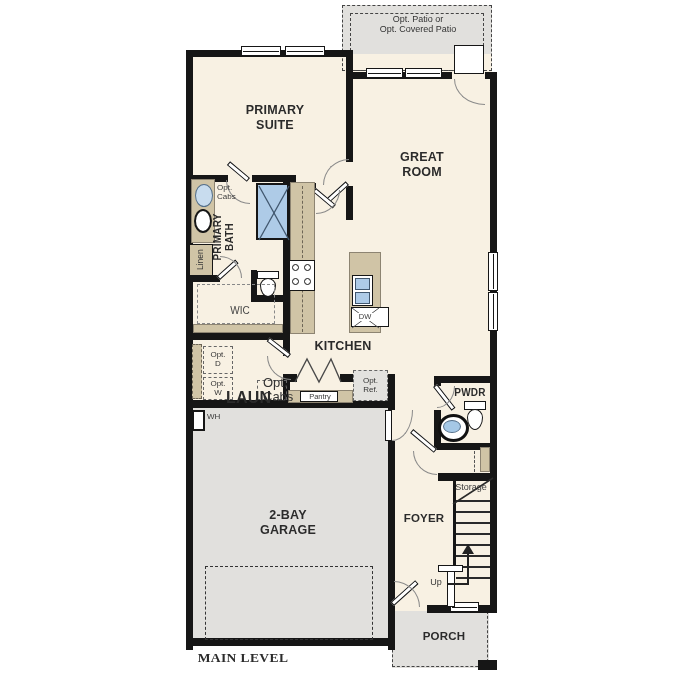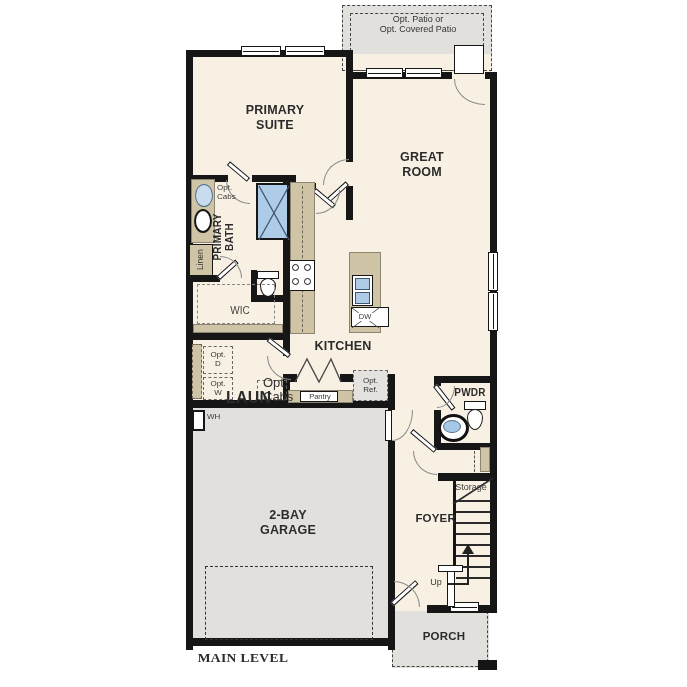--- a/index.html
+++ b/index.html
@@ -222,21 +222,21 @@
   </div>
   <div class="lbl" style="left:237px;top:103px;width:76px;font-size:12.5px;">PRIMARY SUITE</div>
   <div class="lbl" style="left:389px;top:150px;width:66px;font-size:12.5px;">GREAT ROOM</div>
   <div class="lbl" style="left:187px;top:225px;width:74px;height:24px;font-size:10px;transform:rotate(-90deg);">PRIMARY BATH</div>
   <div class="sm" style="left:183px;top:255px;width:36px;font-size:8.5px;transform:rotate(-90deg);">Linen</div>
   <div class="sm" style="left:215px;top:305px;width:50px;font-size:10px;color:#444;">WIC</div>
   <div class="lbl" style="left:303px;top:339px;width:80px;font-size:12.5px;">KITCHEN</div>
   <div class="lbl" style="left:226px;top:360px;width:44px;font-size:16px;margin-top:28px;">LAUN</div>
   <div class="sm" style="left:217px;top:184px;width:24px;font-size:8px;text-align:left;">Opt. Cabs</div>
   <div class="lbl" style="left:445px;top:387px;width:50px;font-size:10px;">PWDR</div>
-  <div class="lbl" style="left:392px;top:512px;width:64px;font-size:11.5px;text-align:right;">FOYER</div>
+  <div class="lbl" style="left:392px;top:512px;width:64px;font-size:11.5px;">FOYER</div>
   <div class="lbl" style="left:248px;top:508px;width:80px;font-size:12.5px;">2-BAY GARAGE</div>
   <div class="sm" style="left:448px;top:483px;width:46px;font-size:9px;">Storage</div>
   <div class="sm" style="left:426px;top:578px;width:20px;font-size:9px;">Up</div>
   <div class="lbl" style="left:412px;top:630px;width:64px;font-size:11.5px;">PORCH</div>
   <div class="sm" style="left:207px;top:413px;width:20px;font-size:8px;text-align:left;">WH</div>
   <div class="lbl" style="left:188px;top:650px;width:110px;font-size:13.5px;text-align:center;letter-spacing:.4px;font-family:Liberation Serif, serif;">MAIN LEVEL</div>
 
 </div>
 
 </body></html>

